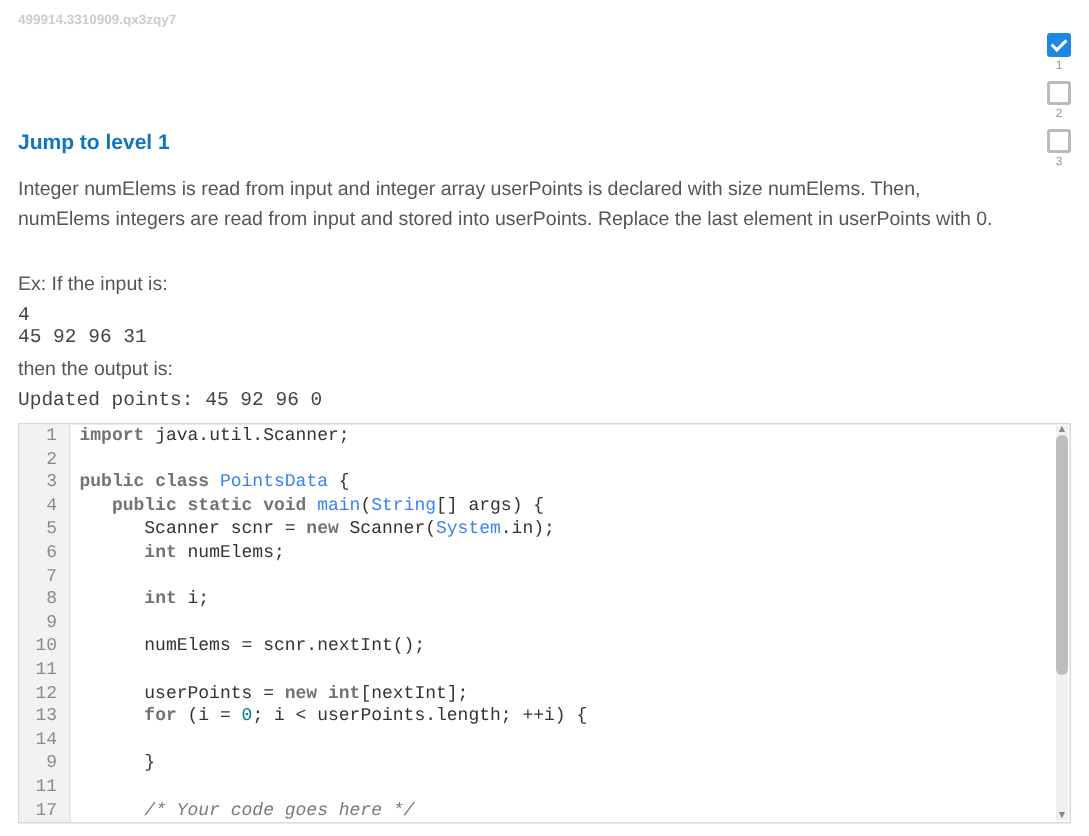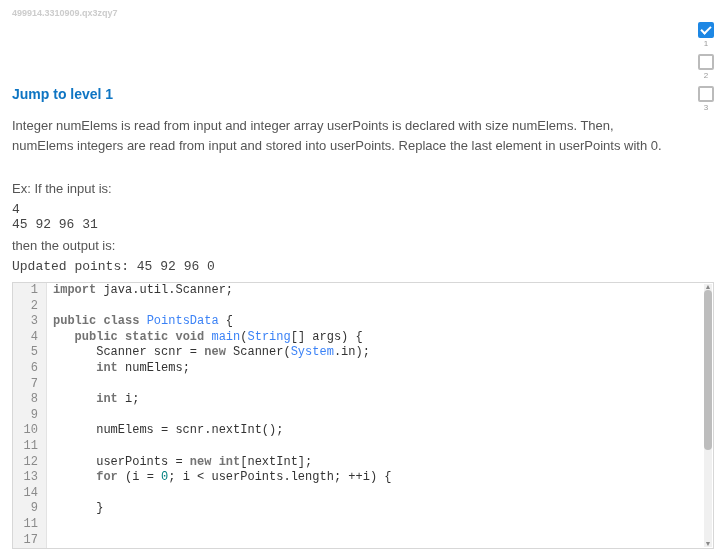--- a/index.html
+++ b/index.html
@@ -191,21 +191,21 @@
       <div class="code-line">
         <div class="gutter">9</div>
         <div class="code-text"><span>      }</span></div>
       </div>
       <div class="code-line">
         <div class="gutter">11</div>
         <div class="code-text"><span></span></div>
       </div>
       <div class="code-line">
         <div class="gutter">17</div>
-        <div class="code-text"><span>      </span></div>
+        <div class="code-text"><span>      </span><span class="cmt">/* Your code goes here */</span></div>
       </div>
     </div>
   <div class="code-scroll">
     <div class="code-scroll-up">▲</div>
     <div class="code-scroll-thumb"></div>
     <div class="code-scroll-down">▼</div>
   </div>
 </div>
 
 <div class="tabs" id="tabs">

